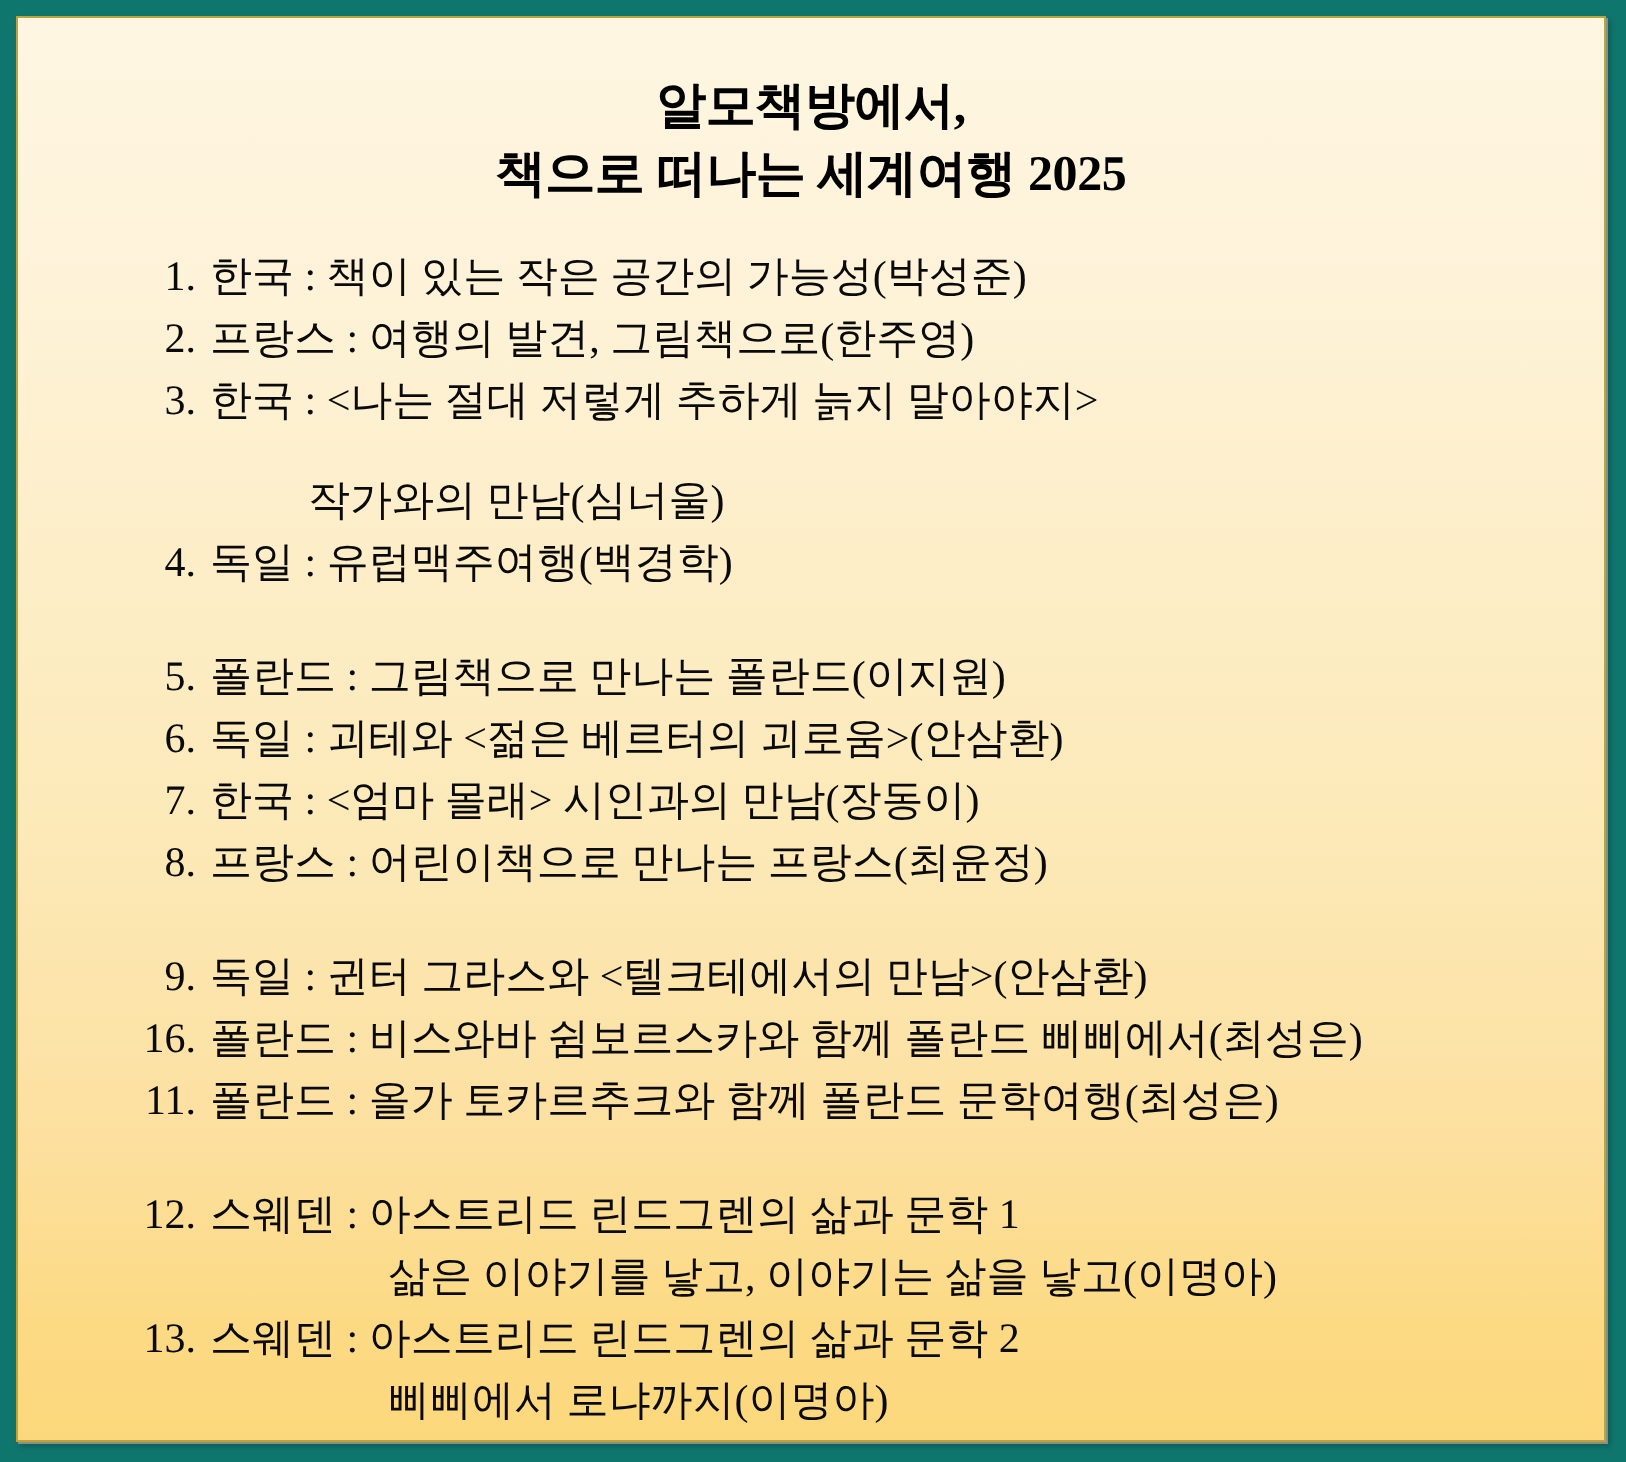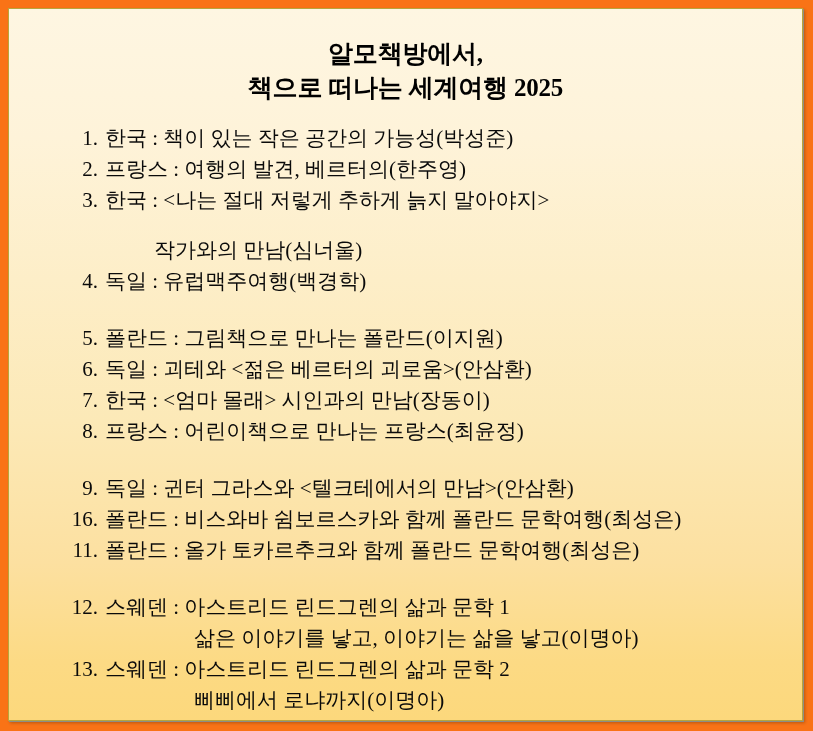--- a/index.html
+++ b/index.html
@@ -15,21 +15,21 @@
     background: #f3f3ef;
   }
 
   
   #poster {
     position: relative;
     box-sizing: border-box;
     width: 813px;
     height: 731px;
     padding: 8px 10px 10px 8px;
-    background: #f97316;
+    background: #0f766e;
   }
 
   #poster-inner {
     position: relative;
     box-sizing: border-box;
     width: 100%;
     height: 100%;
     border: 1px solid #b9a53c;
     background: linear-gradient(to bottom,
                 #fef6e2 0%,
@@ -122,21 +122,21 @@
           <ul class="group">
             <li>
               <span class="entry-line">
                 <span class="entry-num">1.</span>
                 <span class="entry-text">한국 : 책이 있는 작은 공간의 가능성(박성준)</span>
               </span>
             </li>
             <li>
               <span class="entry-line">
                 <span class="entry-num">2.</span>
-                <span class="entry-text">프랑스 : 여행의 발견, 베르터의(한주영)</span>
+                <span class="entry-text">프랑스 : 여행의 발견, 그림책으로(한주영)</span>
               </span>
             </li>
             <li>
               <span class="entry-line">
                 <span class="entry-num">3.</span>
                 <span class="entry-text">한국 : &lt;나는 절대 저렇게 추하게 늙지 말아야지&gt;</span>
               </span>
               <span class="entry-cont cont-indent-1">작가와의 만남(심너울)</span>
             </li>
             <li>
@@ -179,21 +179,21 @@
           <ul class="group">
             <li>
               <span class="entry-line">
                 <span class="entry-num">9.</span>
                 <span class="entry-text">독일 : 귄터 그라스와 &lt;텔크테에서의 만남&gt;(안삼환)</span>
               </span>
             </li>
             <li>
               <span class="entry-line">
                 <span class="entry-num">16.</span>
-                <span class="entry-text">폴란드 : 비스와바 쉼보르스카와 함께 폴란드 문학여행(최성은)</span>
+                <span class="entry-text">폴란드 : 비스와바 쉼보르스카와 함께 폴란드 삐삐에서(최성은)</span>
               </span>
             </li>
             <li>
               <span class="entry-line">
                 <span class="entry-num">11.</span>
                 <span class="entry-text">폴란드 : 올가 토카르추크와 함께 폴란드 문학여행(최성은)</span>
               </span>
             </li>
           </ul>
         </li>

